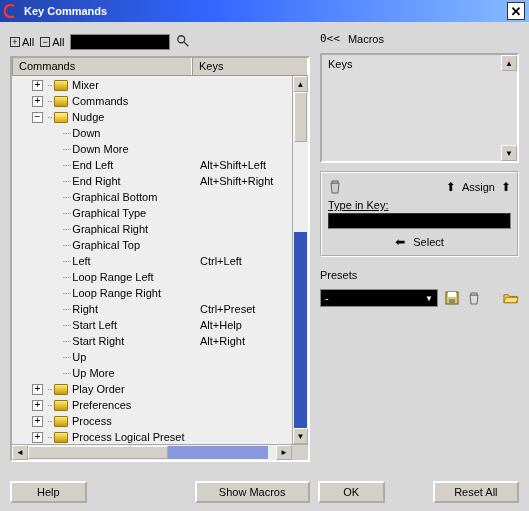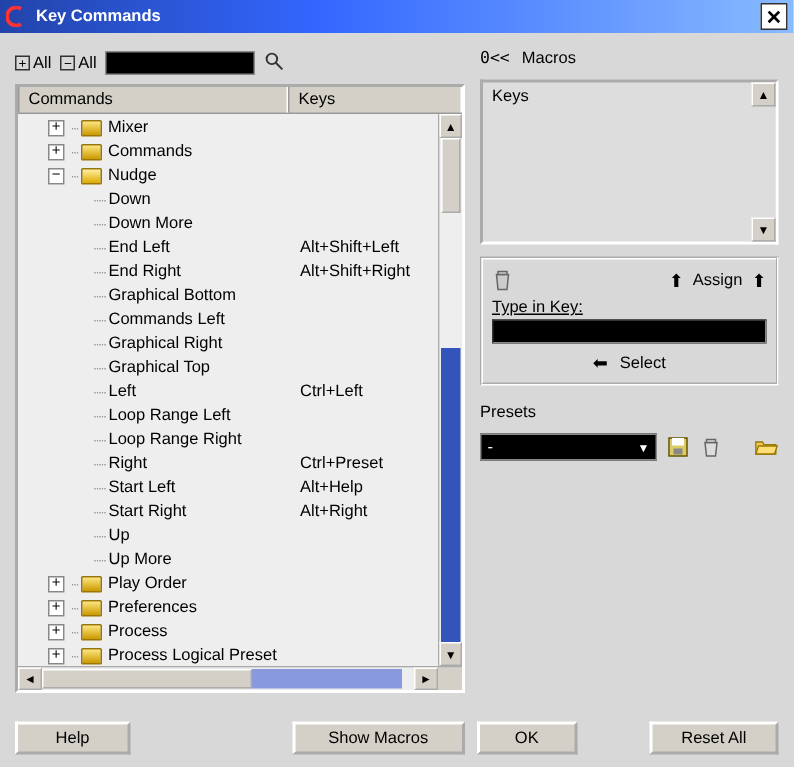--- a/index.html
+++ b/index.html
@@ -163,21 +163,21 @@
                 <span class="dots">·····</span>
                 <span class="label">End Right</span>
                 <span class="keycol">Alt+Shift+Right</span>
               </div>
               <div class="tree-row indent2">
                 <span class="dots">·····</span>
                 <span class="label">Graphical Bottom</span>
               </div>
               <div class="tree-row indent2">
                 <span class="dots">·····</span>
-                <span class="label">Commands Left</span>
+                <span class="label">Graphical Type</span>
               </div>
               <div class="tree-row indent2">
                 <span class="dots">·····</span>
                 <span class="label">Graphical Right</span>
               </div>
               <div class="tree-row indent2">
                 <span class="dots">·····</span>
                 <span class="label">Graphical Top</span>
               </div>
               <div class="tree-row indent2">

